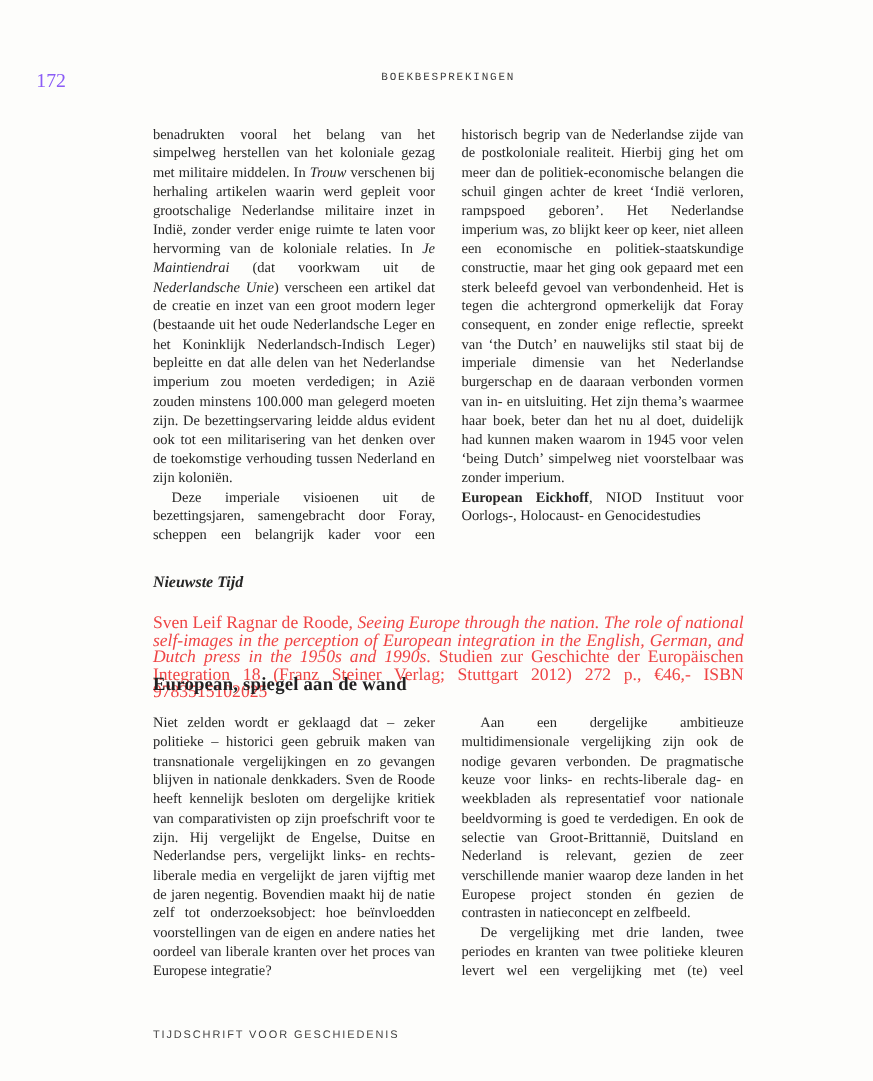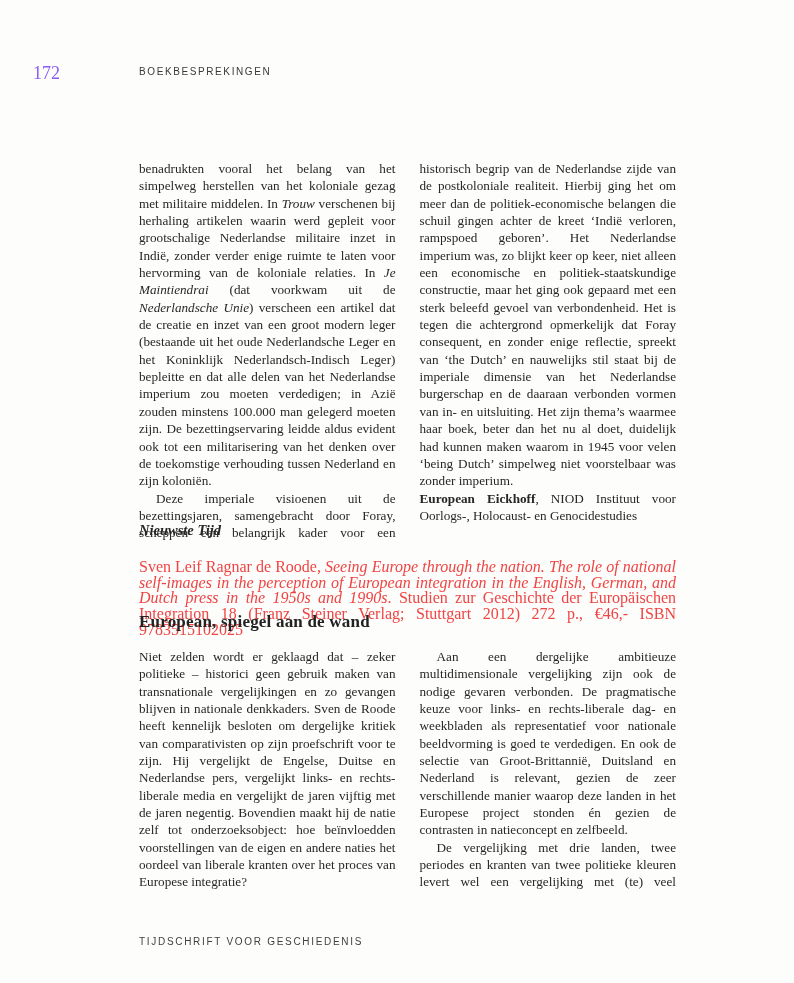--- a/index.html
+++ b/index.html
@@ -14,41 +14,41 @@
   }
   .i { font-style: italic; }
   .b { font-weight: bold; }
 
   #page-number {
     position: absolute; top: 63px; left: 33px;
     font-size: 18px; color: #8b5cf6; text-align: right;
   }
   #running-head {
     position: absolute; top: 66px; left: 139px; width: 537px;
-    text-align: left;
-    font-family: Liberation Sans, sans-serif;
+    text-align: center;
+    font-family: Liberation Mono, monospace;
     font-size: 10px; letter-spacing: 1.6px; color: #3a3a3a;
   }
 
   .body-cols {
     column-count: 2;
     column-gap: 24px;
     column-fill: auto;
     text-align: justify;
     font-size: 13.2px;
     line-height: 17.35px;
     overflow: hidden;
   }
   .body-cols p { margin: 0; }
   p.indent { text-indent: 17px; }
   p.col-break { break-before: column; }
 
   #review-imperial-body {
     position: absolute; top: 113px; left: 139px;
-    width: 537px; height: 392px; margin-top: 47px;
+    width: 537px; height: 392px;
   }
   .signature { margin-top: 17px; }
 
   #section-heading {
     position: absolute; top: 522px; left: 139px;
     font-style: italic; font-size: 14.5px; color: #262626; font-weight: bold;
   }
   #book-citation {
     position: absolute; top: 559px; left: 139px; width: 537px;
     font-size: 16px; line-height: 15.7px; text-align: justify;

